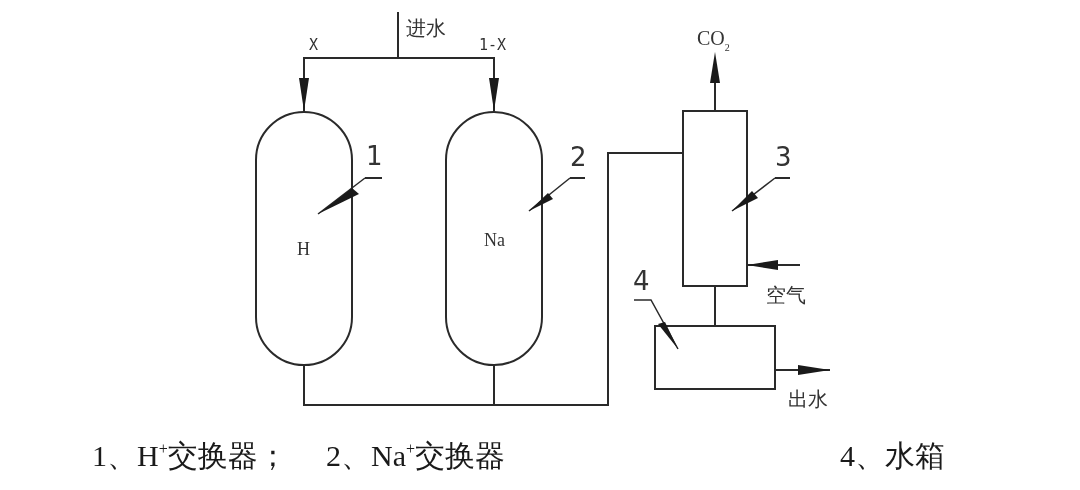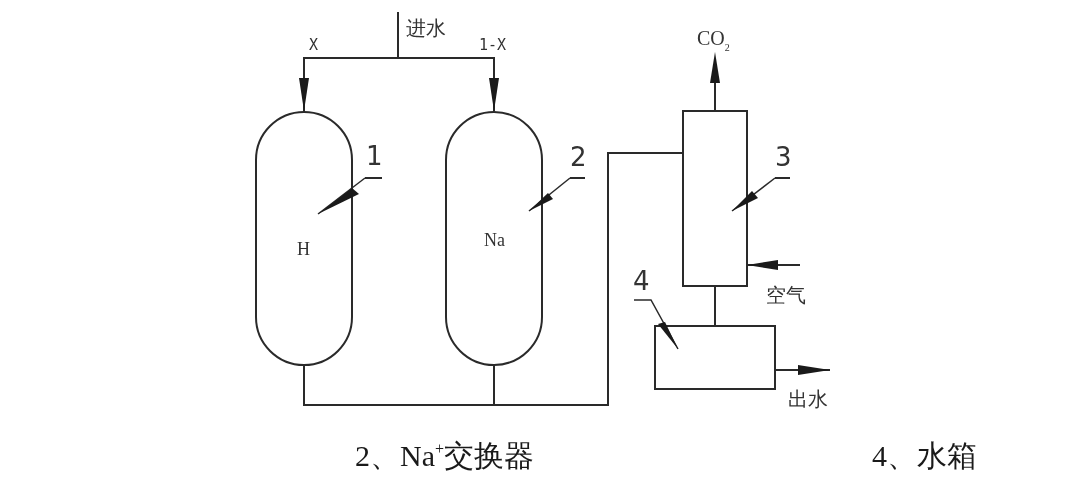--- a/index.html
+++ b/index.html
@@ -70,15 +70,16 @@
   <polyline points="634,300 651,300 678,349" stroke="#2a2a2a" stroke-width="1.5" fill="none"></polyline>
   <path d="M658,324 L665,322 L678,349 Z" fill="#1a1a1a"></path>
   <text class="lbl" x="633" y="290" font-size="26">4</text>
 
   <line class="ln" x1="775" y1="370" x2="830" y2="370"></line>
   <path d="M830,370 L798,365 L798,375 Z" fill="#1a1a1a"></path>
   <text class="lbl" x="788" y="406" font-size="20">出水</text>
 </svg>
 
 <div class="caption">
-  <span class="cap-item" style="left:355px;font-family:Liberation Serif, serif;"><span>2、Na</span><sup>+</sup><span>交换器</span></span>
-  <span class="cap-item" style="left:872px;">4、水箱</span>
+  <span class="cap-item" style="left:92px;"><span>1、H</span><sup>+</sup><span>交换器；</span></span>
+  <span class="cap-item" style="left:326px;font-family:Liberation Serif, serif;"><span>2、Na</span><sup>+</sup><span>交换器</span></span>
+  <span class="cap-item" style="left:840px;">4、水箱</span>
 </div>
 
 </body></html>

